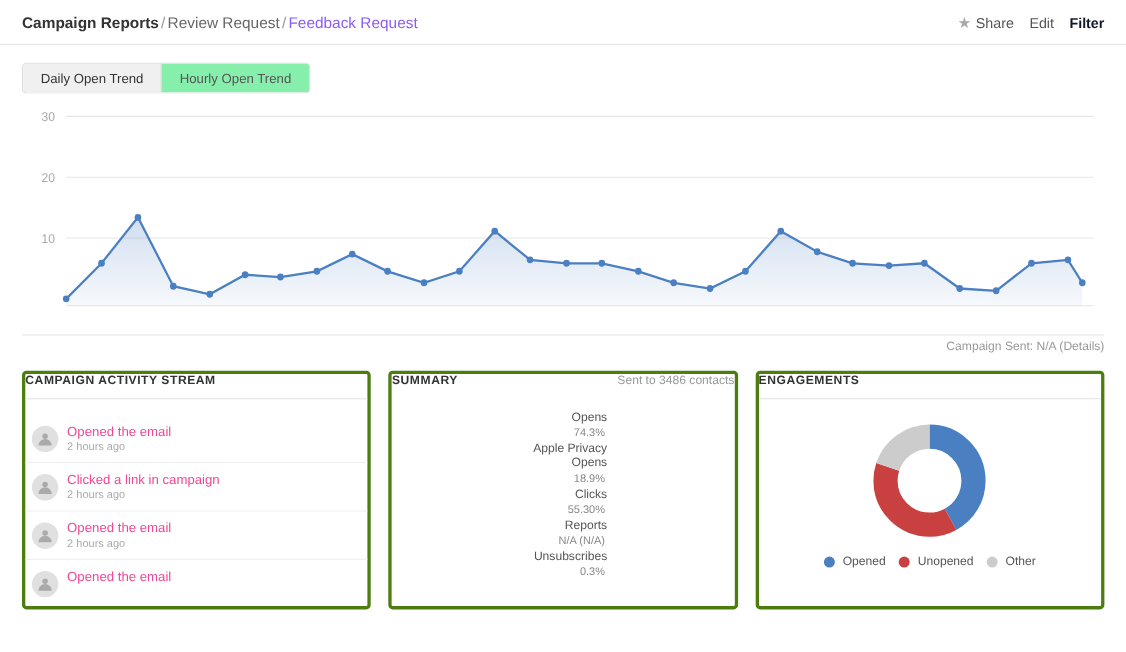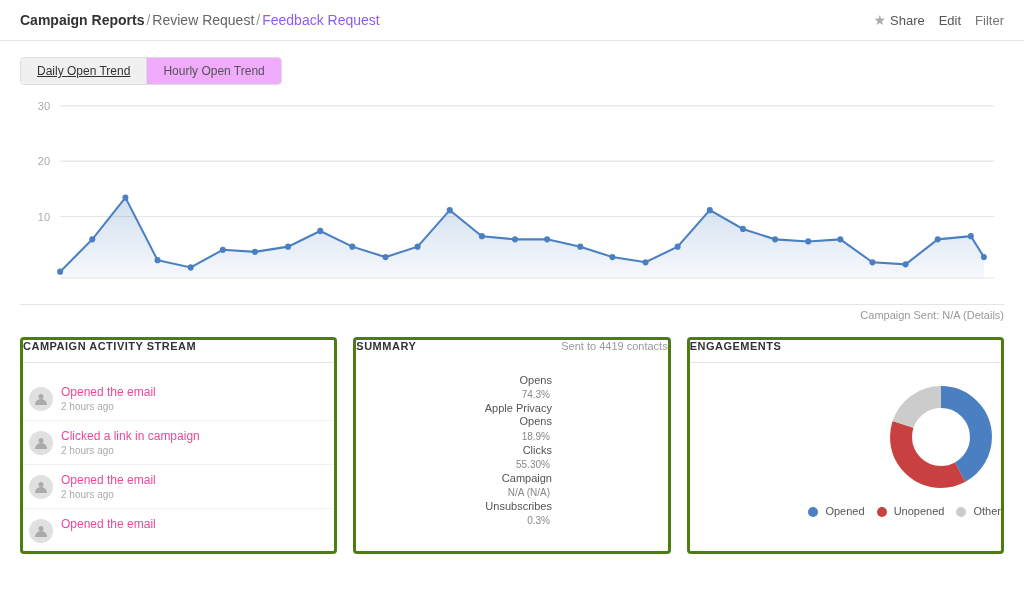--- a/index.html
+++ b/index.html
@@ -41,53 +41,52 @@
       background: none;
       border: none;
       cursor: pointer;
       font-size: 13px;
       color: #555;
       display: flex;
       align-items: center;
       gap: 4px;
     }
     .header-action-btn.filter {
-      color: #737373;
-      font-weight: 400;
+      color: #0f172a;
+      font-weight: 700;
     }
     .star-icon { color: #aaa; font-size: 14px; }
 
     
     .main { padding: 16px 20px; }
 
     
     .chart-tabs {
       display: flex;
       gap: 0;
       margin-bottom: 0;
       border: 1px solid #ddd;
       border-radius: 4px;
       width: fit-content;
       overflow: hidden;
     }
     .chart-tab {
       padding: 6px 16px;
       font-size: 12px;
       cursor: pointer;
-      background: #f0abfc;
+      background: #86efac;
       border: none;
       color: #555;
       border-right: 1px solid #ddd;
     }
     .chart-tab:last-child { border-right: none; }
     .chart-tab.active {
       background: #f0f0f0;
       font-weight: 500;
       color: #333;
-      text-decoration: underline;
     }
 
     
     .chart-container {
       position: relative;
       width: 100%;
       height: 220px;
       margin-top: 0;
       background: #fff;
       border-bottom: 1px solid #e5e5e5;
@@ -194,21 +193,21 @@
       transform: translateY(-50%);
       font-size: 10px;
       color: #888;
       white-space: nowrap;
     }
 
     
     .engagements-chart {
       display: flex;
       flex-direction: column;
-      align-items: flex-end;
+      align-items: center;
       justify-content: center;
       height: 140px;
     }
     .donut-svg { width: 120px; height: 120px; }
     .donut-legend {
       display: flex;
       gap: 12px;
       margin-top: 8px;
       font-size: 11px;
       color: #555;
@@ -435,21 +434,21 @@
         <div>
           <div class="activity-text">Opened the email</div>
           <div class="activity-time"></div>
         </div>
       </div>
     </div>
 
     <div class="panel">
       <div class="summary-header">
         <div class="panel-title">SUMMARY</div>
-        <div class="summary-sent">Sent to 4419 contacts</div>
+        <div class="summary-sent">Sent to 3486 contacts</div>
       </div>
 
       <div class="summary-row">
         <div class="summary-label">Opens</div>
         <div class="bar-track">
           <div class="bar-fill" style="width:74.3%; background:#4a9fd4;"></div>
           <span class="bar-value">74.3%</span>
         </div>
       </div>
 
@@ -463,21 +462,21 @@
 
       <div class="summary-row">
         <div class="summary-label">Clicks</div>
         <div class="bar-track">
           <div class="bar-fill" style="width:55%; background:#4a9fd4;"></div>
           <span class="bar-value">55.30%</span>
         </div>
       </div>
 
       <div class="summary-row">
-        <div class="summary-label">Campaign</div>
+        <div class="summary-label">Reports</div>
         <div class="bar-track">
           <div class="bar-fill" style="width:0%; background:#4a9fd4;"></div>
           <span class="bar-value">N/A (N/A)</span>
         </div>
       </div>
 
       <div class="summary-row">
         <div class="summary-label">Unsubscribes</div>
         <div class="bar-track">
           <div class="bar-fill" style="width:0.3%; background:#4a9fd4;"></div>

